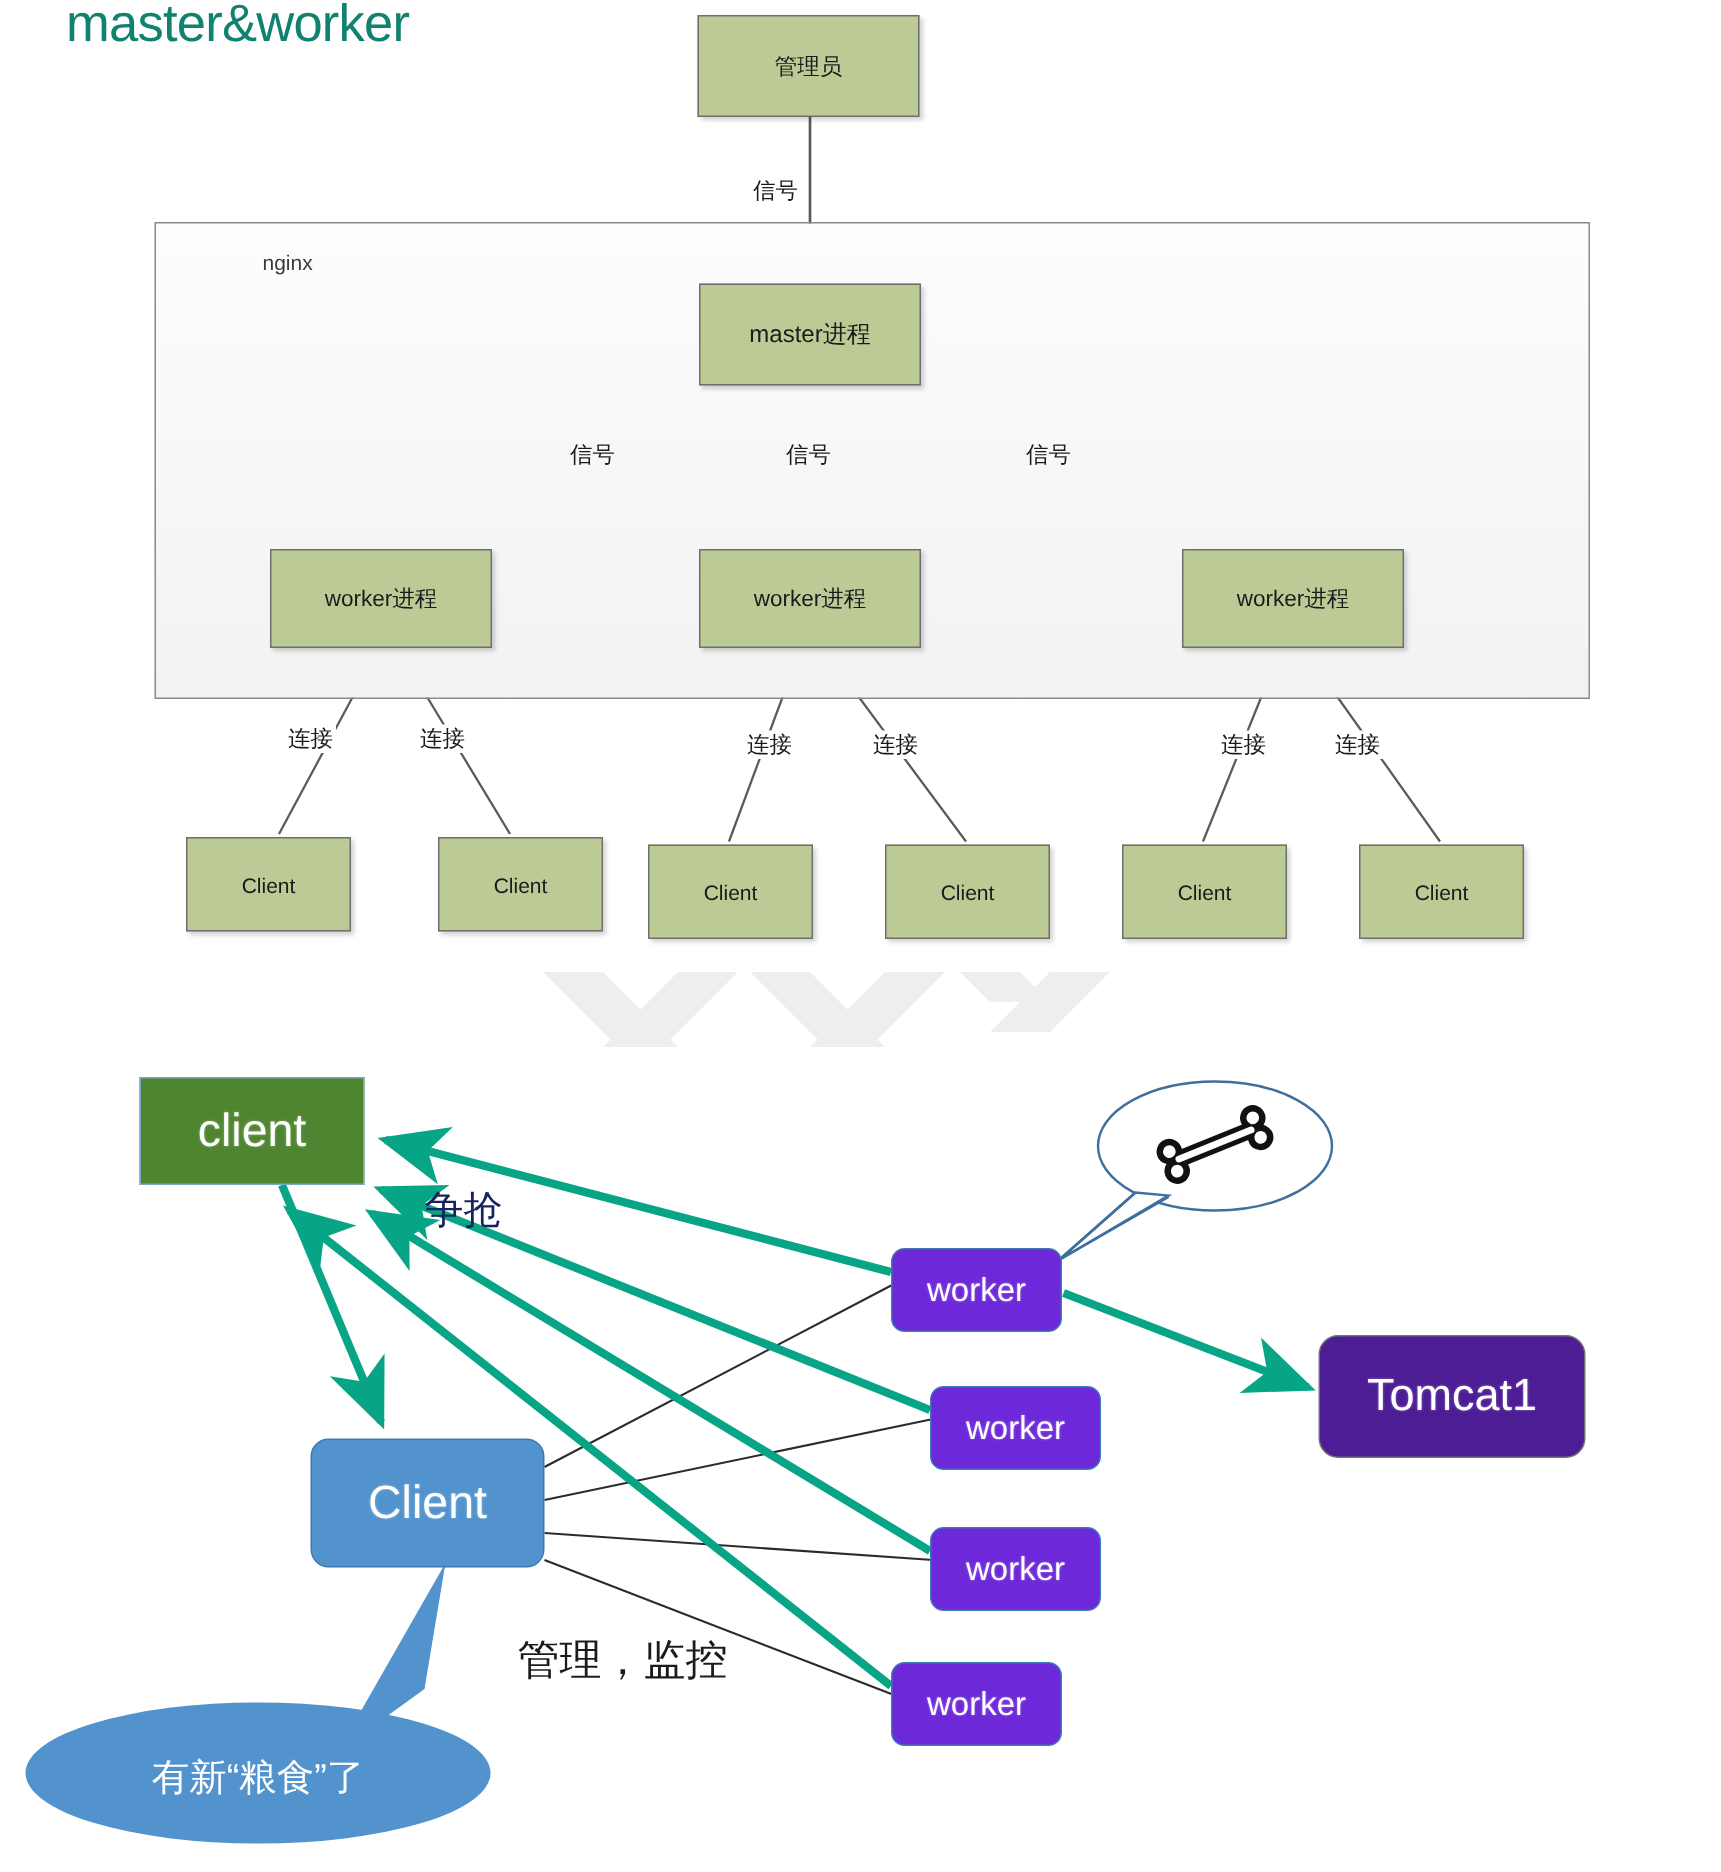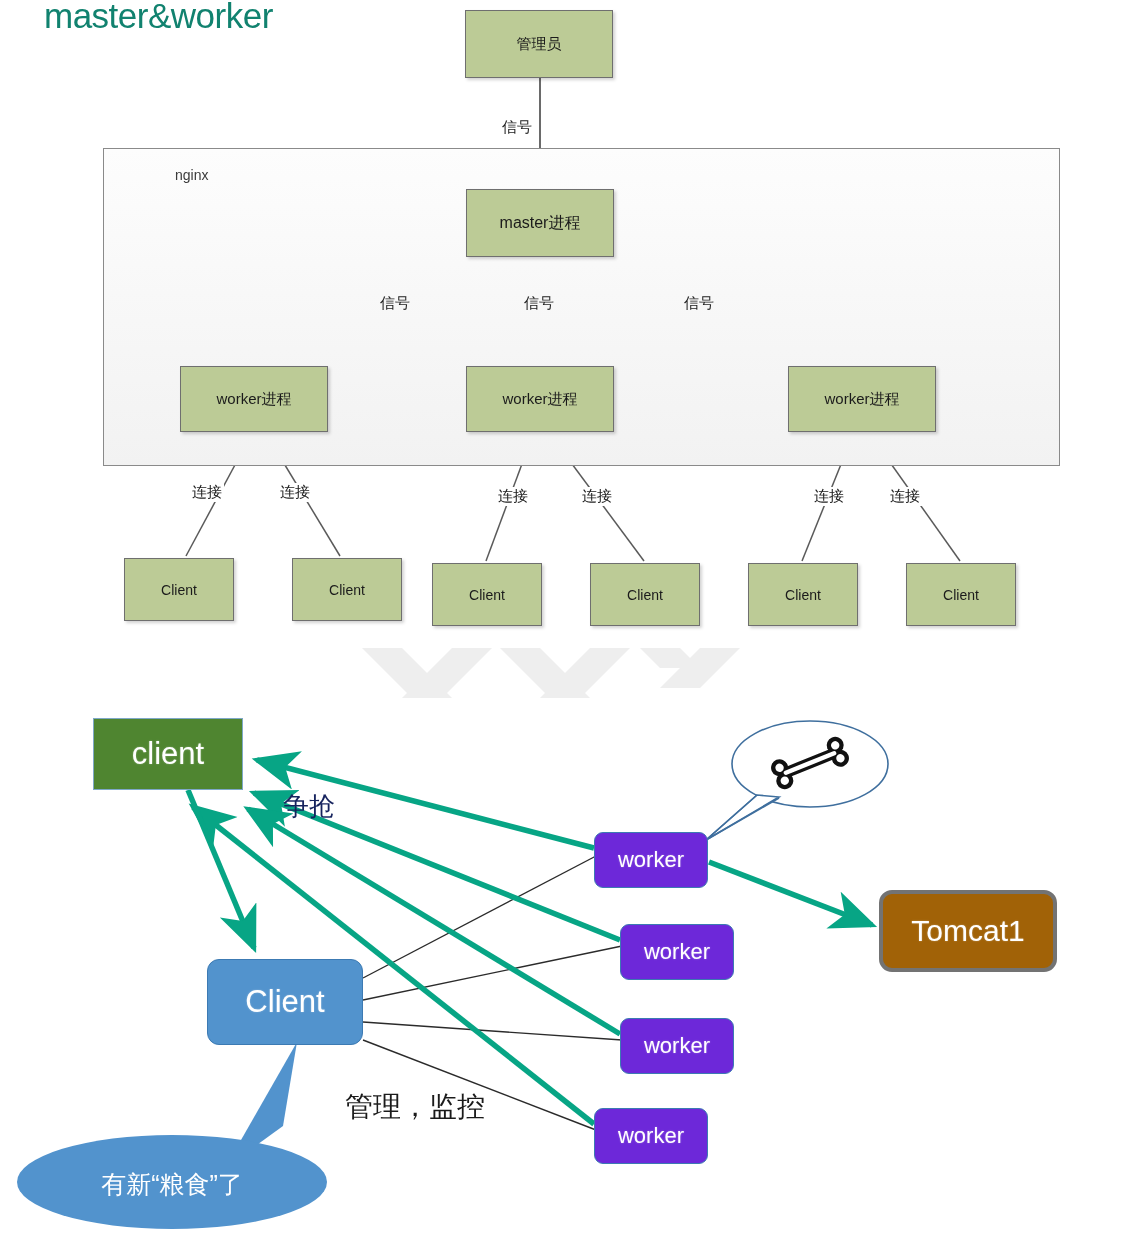--- a/index.html
+++ b/index.html
@@ -130,22 +130,22 @@
     border-radius: 9px;
     font-size: 22px;
   }
   .wb1 { left: 594px; top: 832px; }
   .wb2 { left: 620px; top: 924px; }
   .wb3 { left: 620px; top: 1018px; }
   .wb4 { left: 594px; top: 1108px; }
 
   .tomcat {
     width: 178px; height: 82px;
-    background: #a16207;
-    border: 4px solid #737373;
+    background: #4c1d95;
+    border: 1px solid #737373;
     border-radius: 13px;
     font-size: 30px;
   }
   .tc1 { left: 879px; top: 890px; }
   .tc2 { left: 879px; top: 1027px; }
 
   .zhengqiang {
     position: absolute;
     left: 283px;
     top: 789px;

